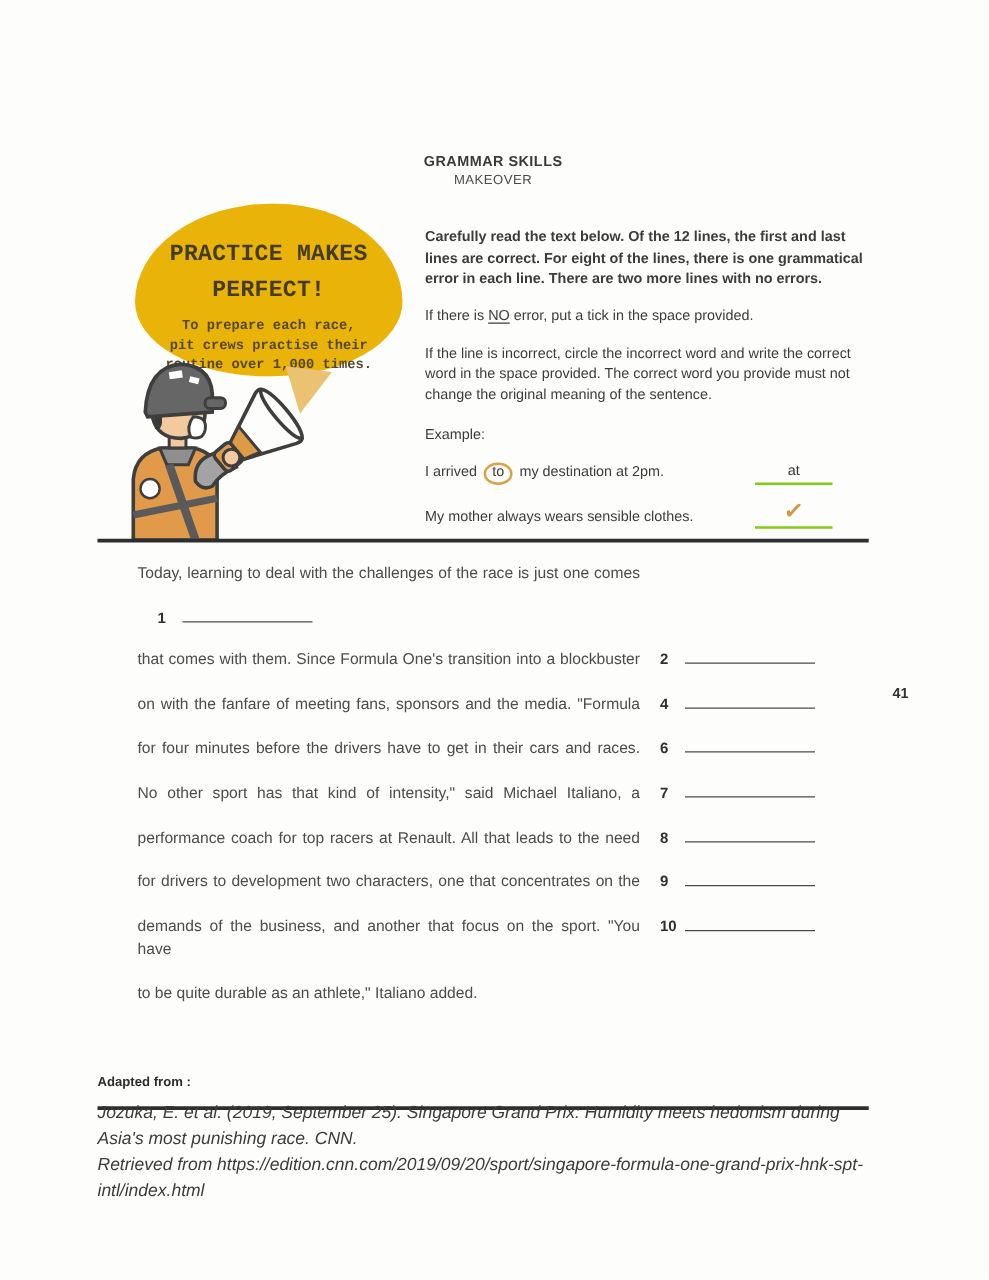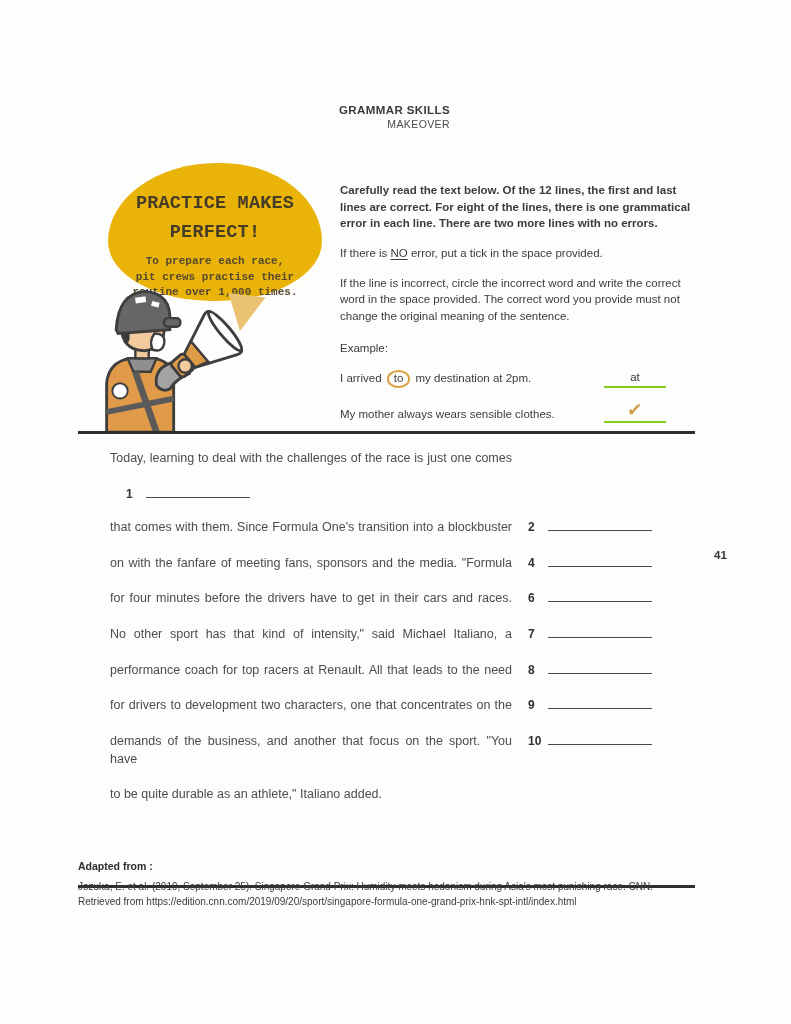--- a/index.html
+++ b/index.html
@@ -2,21 +2,21 @@
 <html><head>
 <meta charset="utf-8">
 <style>
   html,body{margin:0;padding:0;}
   #page{
     position:relative;width:791px;height:1024px;
     background:#fdfdfc;overflow:hidden;
     font-family:"Liberation Sans",sans-serif;color:#3f3f3f;
   }
   
-  .header{position:absolute;left:339px;top:104px;text-align:right;}
+  .header{position:absolute;left:339px;top:124px;text-align:center;}
   .header-title{font-size:11.5px;font-weight:bold;letter-spacing:.4px;color:#3a3a3a;}
   .header-sub{font-size:10.5px;color:#4a4a4a;margin-top:2px;letter-spacing:.4px;}
 
   
   .bubble{
     position:absolute;left:108px;top:163px;width:214px;height:138px;
     background:#eab308;border-radius:52% 48% 50% 50% / 58% 58% 44% 44%;
     text-align:center;box-sizing:border-box;padding-top:27px;font-family:Liberation Mono, monospace;
   }
   .bubble-tail{
@@ -62,21 +62,21 @@
   .prow.noans .pans{visibility:hidden;}
   .pnum{font-weight:bold;font-size:12px;color:#303030;width:20px;flex:0 0 20px;}
   .pline{flex:0 0 104px;border-bottom:1.6px solid #4a4a4a;height:13px;}
 
   
   .pagenum{position:absolute;left:714px;top:549px;font-size:11.5px;font-weight:bold;color:#333;}
 
   
   .footer{position:absolute;left:78px;top:860px;width:622px;}
   .footer-label{font-size:10.5px;font-weight:bold;color:#2d2d2d;}
-  .citation{font-size:10px;color:#3c3c3c;line-height:1.5;margin-top:7px;}
+  .citation{font-size:14px;font-style:italic;color:#3c3c3c;line-height:1.5;margin-top:7px;}
 
   
   .man-wrap{position:absolute;left:78px;top:276px;width:176px;height:158px;}
 </style>
 </head>
 <body>
 
 <div id="page">
 
   <div class="header">

